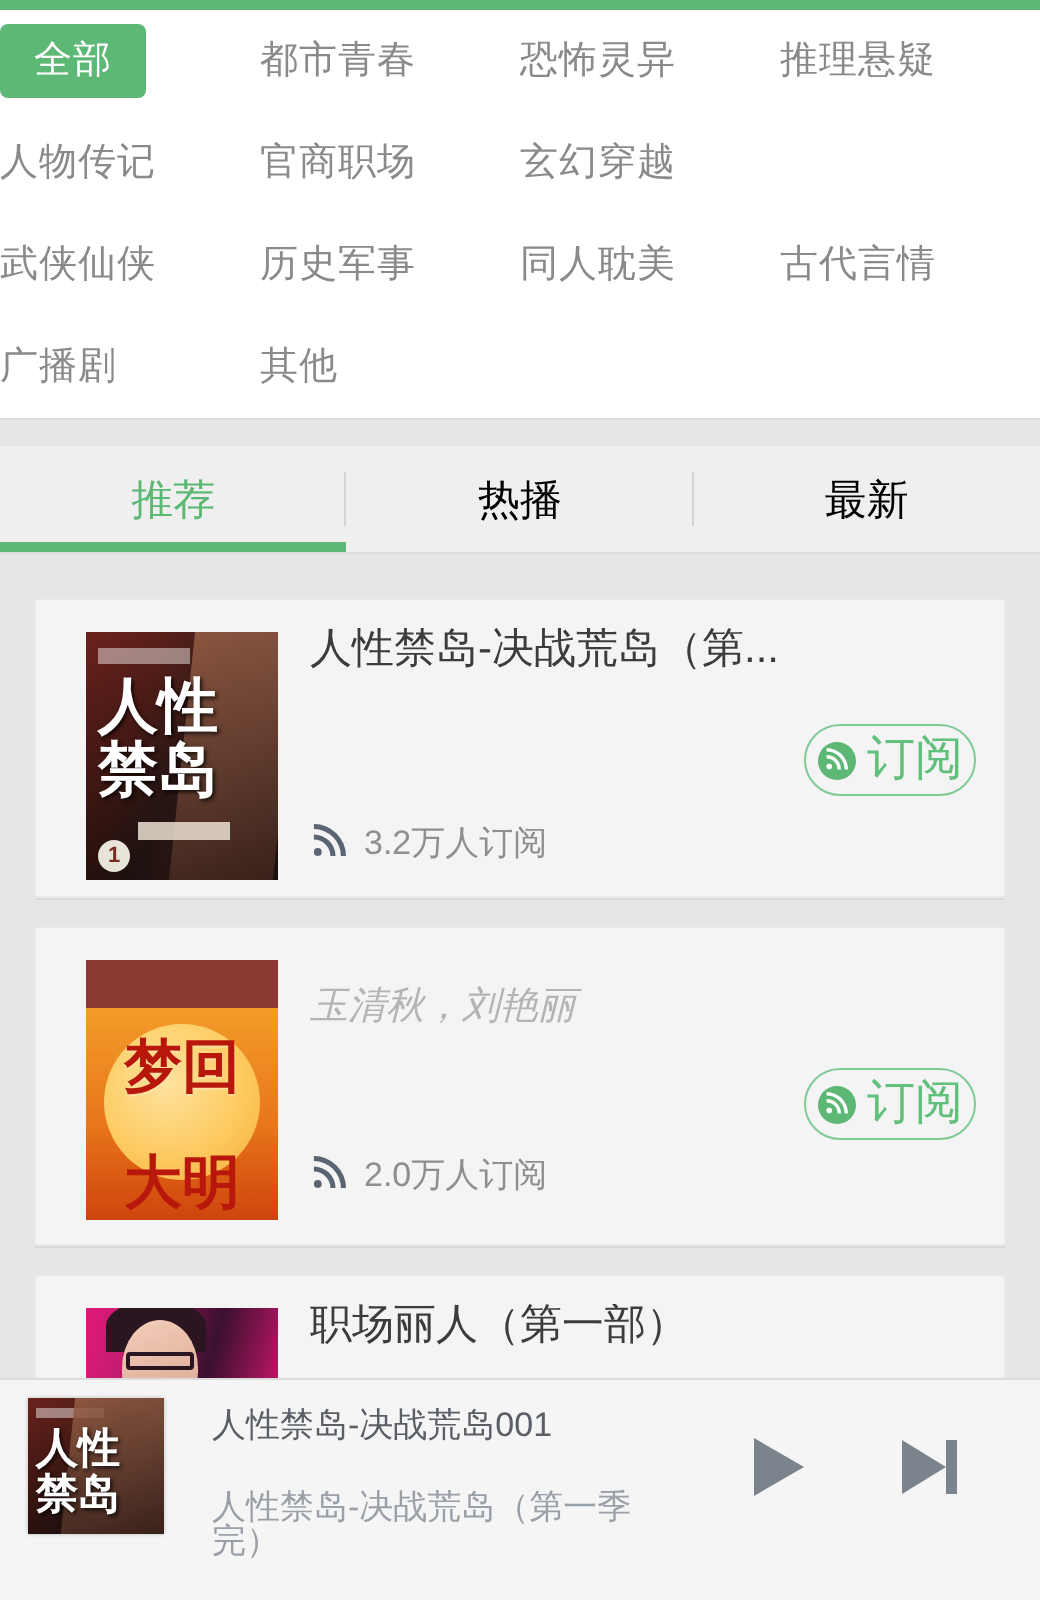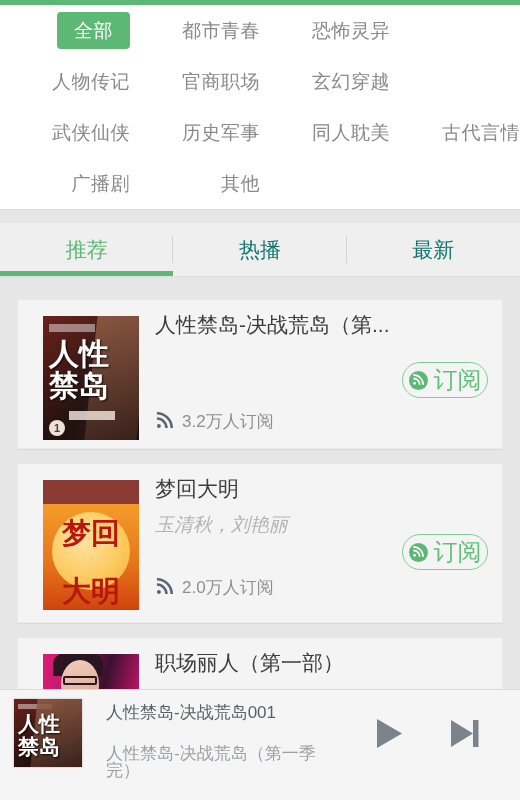--- a/index.html
+++ b/index.html
@@ -19,21 +19,21 @@
   
   .category-panel{
     position:absolute; left:0; top:5px; width:520px; height:204px;
     background:#ffffff;
   }
   .cat-row{
     display:flex; width:520px; height:51px; align-items:center;
   }
   .cat-cell{
     width:130px; height:51px;
-    display:flex; align-items:center; justify-content:flex-end;
+    display:flex; align-items:center; justify-content:flex-start;
     font-size:19px; color:#8a8a8a; letter-spacing:.5px;
     line-height:1;
   }
   .cat-cell.empty{ visibility:hidden; }
   .cat-cell.active-wrap{ }
   .cat-pill{
     background:#5cb874; color:#ffffff;
     border-radius:4px;
     padding:9px 17px;
     font-size:19px; line-height:1;
@@ -54,21 +54,21 @@
 
   
   .tabbar{
     position:absolute; left:0; top:223px; width:520px; height:53px;
     background:#efefef;
     display:flex; align-items:center;
   }
   .tab{
     flex:1; height:53px;
     display:flex; align-items:center; justify-content:center;
-    font-size:21px; color:#0f766e; position:relative;
+    font-size:21px; color:#000000; position:relative;
   }
   .tab.active{ color:#5cb874; }
   .tab-sep{
     position:absolute; right:0; top:13px; width:1px; height:27px;
     background:#d4d4d4;
   }
   .tab-underline{
     position:absolute; left:0; top:271px; width:173px; height:5px;
     background:#5cb874;
   }
@@ -259,20 +259,21 @@
   <div class="top-strip"></div>
 
   <div class="category-panel">
 
     <div class="cat-row">
       <div class="cat-cell active-wrap">
         <span class="cat-pill">全部</span>
       </div>
       <div class="cat-cell">都市青春</div>
       <div class="cat-cell">恐怖灵异</div>
+      <div class="cat-cell">推理悬疑</div>
     </div>
 
     <div class="cat-row">
       <div class="cat-cell">人物传记</div>
       <div class="cat-cell">官商职场</div>
       <div class="cat-cell">玄幻穿越</div>
     </div>
 
     <div class="cat-row">
       <div class="cat-cell">武侠仙侠</div>
@@ -347,21 +348,20 @@
     <div class="card card2">
       <div class="cover">
         <div class="cov-moon">
           <span class="moon"></span>
           <span class="ttl">梦回</span>
           <span class="ttl2">大明</span>
           <span class="pal"></span>
         </div>
       </div>
       <div class="card-body">
-        <div class="c-title">梦回大明</div>
         <div class="c-author">玉清秋，刘艳丽</div>
         <div class="c-subrow">
           <span>
             <svg class="rss-sm" viewBox="0 0 24 24" aria-hidden="true">
               <circle cx="5.2" cy="18.6" r="2.6" fill="#5a6472"></circle>
               <path d="M2.6 10.4a11 11 0 0 1 11 11h3.4A14.4 14.4 0 0 0 2.6 7z" fill="#5a6472"></path>
               <path d="M2.6 3.4A18 18 0 0 1 20.6 21.4H24A21.4 21.4 0 0 0 2.6 0z" fill="#5a6472"></path>
             </svg>
           </span>
           <span class="c-subcount">2.0万人订阅</span>

